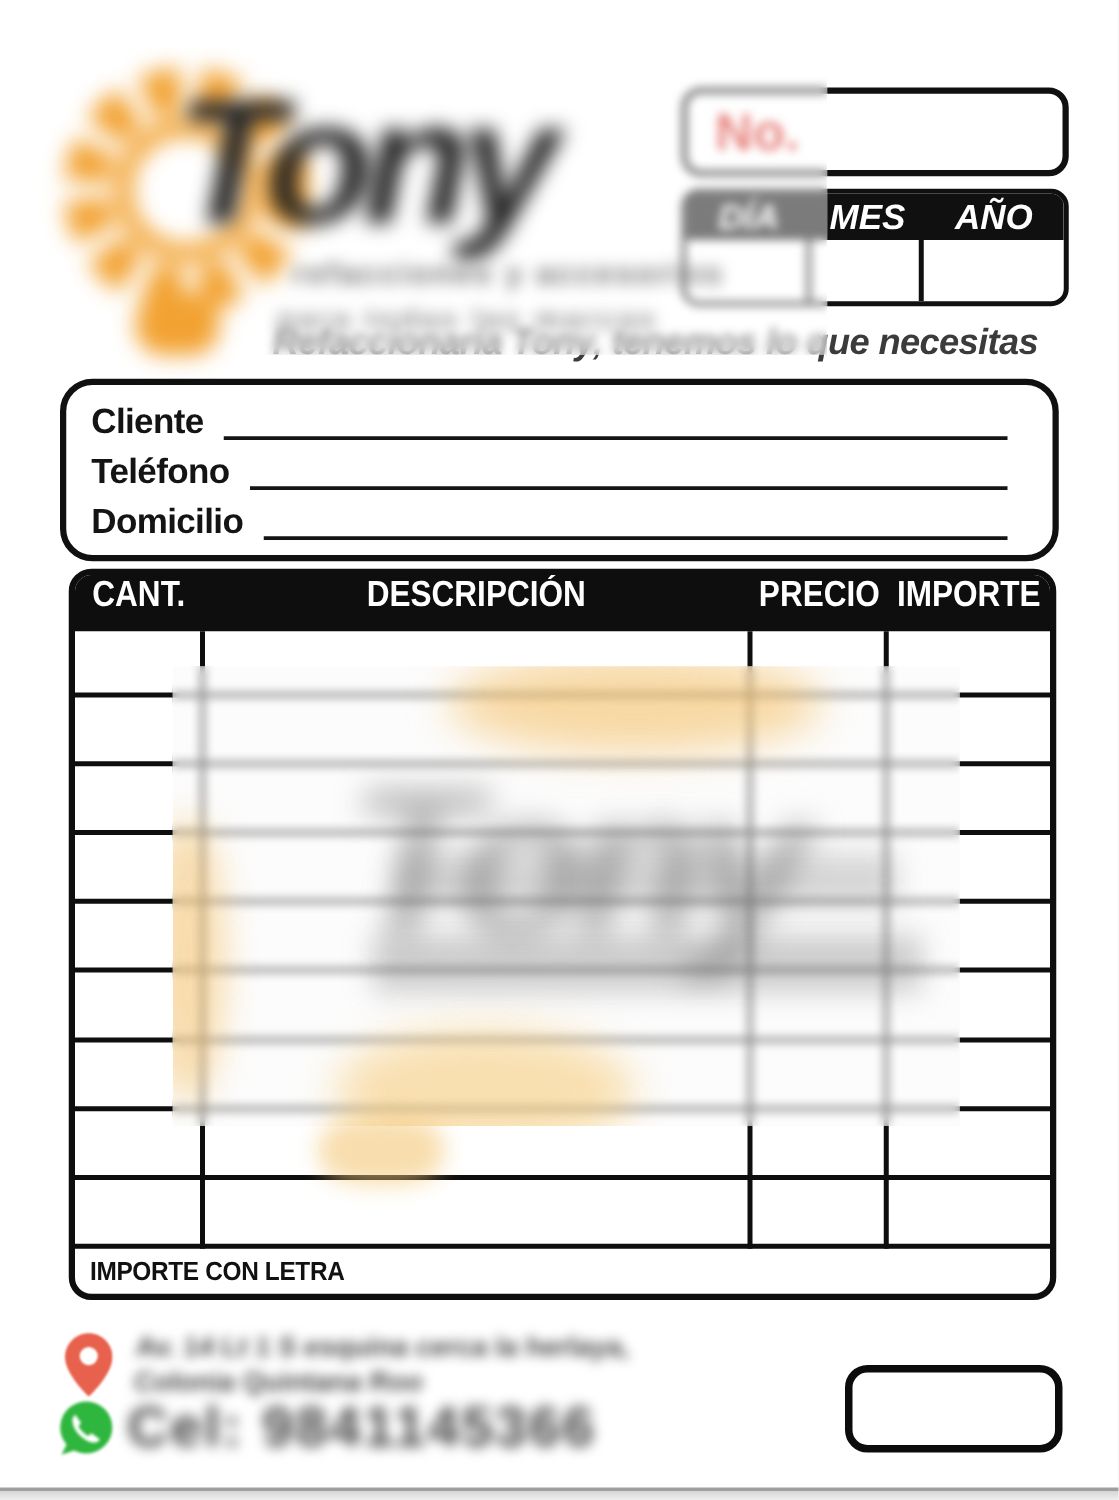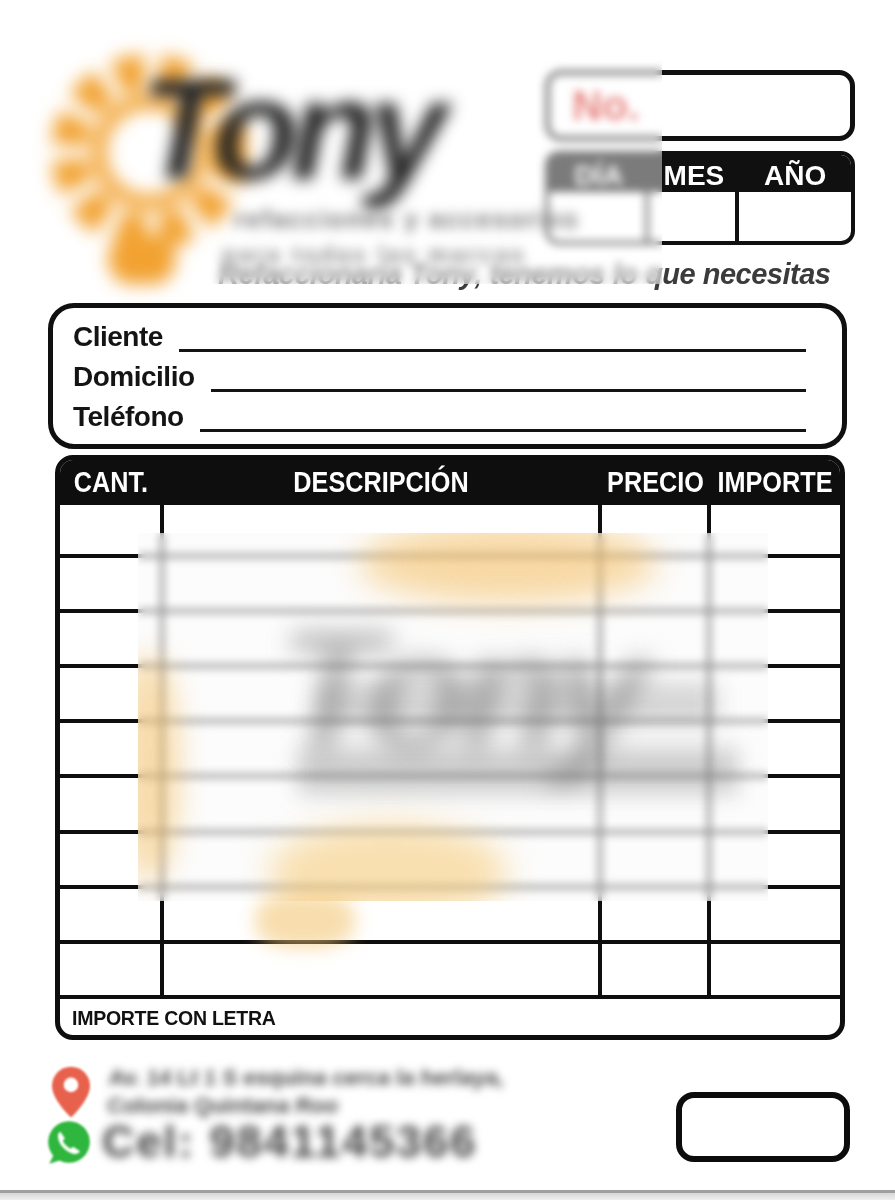--- a/index.html
+++ b/index.html
@@ -40,21 +40,21 @@
     box-sizing:border-box;display:flex;align-items:center;
   }
   .folio-label{margin-left:22px;font-size:42px;font-weight:700;color:#d4251c;}
   .folio-value{flex:1;height:100%;}
   
   .date-table{
     position:absolute;left:545px;top:151px;width:310px;height:94px;
     border:4px solid #101010;border-radius:14px;box-sizing:border-box;
     overflow:hidden;background:#fff;
   }
-  .date-head{display:flex;background:#101010;height:37px;align-items:flex-end;}
+  .date-head{display:flex;background:#101010;height:37px;align-items:center;font-style:italic;}
   .date-head span{color:#fff;font-weight:700;font-size:28px;text-align:center;letter-spacing:0;}
   .dh-dia{width:33%;} .dh-mes{width:30%;} .dh-ano{width:37%;}
   .date-body{display:flex;height:49px;}
   .date-cell{box-sizing:border-box;height:100%;}
   .dc-dia{width:33%;border-right:4px solid #101010;}
   .dc-mes{width:30%;border-right:4px solid #101010;}
   .dc-ano{width:37%;}
   
   .customer-box{
     position:absolute;left:48px;top:303px;width:799px;height:146px;
@@ -63,21 +63,21 @@
   }
   .cust-row{display:flex;height:40px;}
   .cust-label{font-size:28px;font-weight:700;color:#141414;letter-spacing:-0.5px;line-height:40px;}
   .cust-line{flex:1;border-bottom:3px solid #141414;margin-left:16px;margin-bottom:5px;}
   
   .items-table{
     position:absolute;left:55px;top:455px;width:790px;height:585px;
     border:5px solid #0e0e0e;border-radius:18px;box-sizing:border-box;
     overflow:hidden;background:#fff;z-index:1;
   }
-  .items-head{display:flex;background:#0e0e0e;height:45px;align-items:center;}
+  .items-head{display:flex;background:#0e0e0e;height:45px;align-items:flex-start;}
   .items-head span{color:#fff;font-weight:700;font-size:29px;text-align:center;display:inline-block;transform:scaleX(0.87);}
   .ih-cant{width:102px;} .ih-desc{width:438px;} .ih-precio{width:109px;} .ih-importe{width:131px;}
   .items-body{position:relative;height:530px;}
   .vline{position:absolute;top:0;height:494px;width:4px;background:#0e0e0e;}
   .vl-1{left:100px;} .vl-2{left:538px;} .vl-3{left:647px;}
   .hline{position:absolute;left:0;width:100%;height:4px;background:#0e0e0e;}
   .importe-letra{
     position:absolute;left:12px;top:501px;font-size:21px;font-weight:700;color:#111;
     letter-spacing:-0.3px;transform:scaleX(0.93);transform-origin:left;
   }
@@ -162,25 +162,25 @@
       <div class="date-cell dc-ano"></div>
     </div>
   </div>
 
   <div class="customer-box">
     <div class="cust-row">
       <span class="cust-label">Cliente</span>
       <div class="cust-line"></div>
     </div>
     <div class="cust-row">
+      <span class="cust-label">Teléfono</span>
+      <div class="cust-line"></div>
+    </div>
+    <div class="cust-row">
       <span class="cust-label">Domicilio</span>
-      <div class="cust-line"></div>
-    </div>
-    <div class="cust-row">
-      <span class="cust-label">Teléfono</span>
       <div class="cust-line"></div>
     </div>
   </div>
 
   <div class="items-table">
     <div class="items-head">
       <span class="ih-cant">CANT.</span>
       <span class="ih-desc">DESCRIPCIÓN</span>
       <span class="ih-precio">PRECIO</span>
       <span class="ih-importe">IMPORTE</span>

